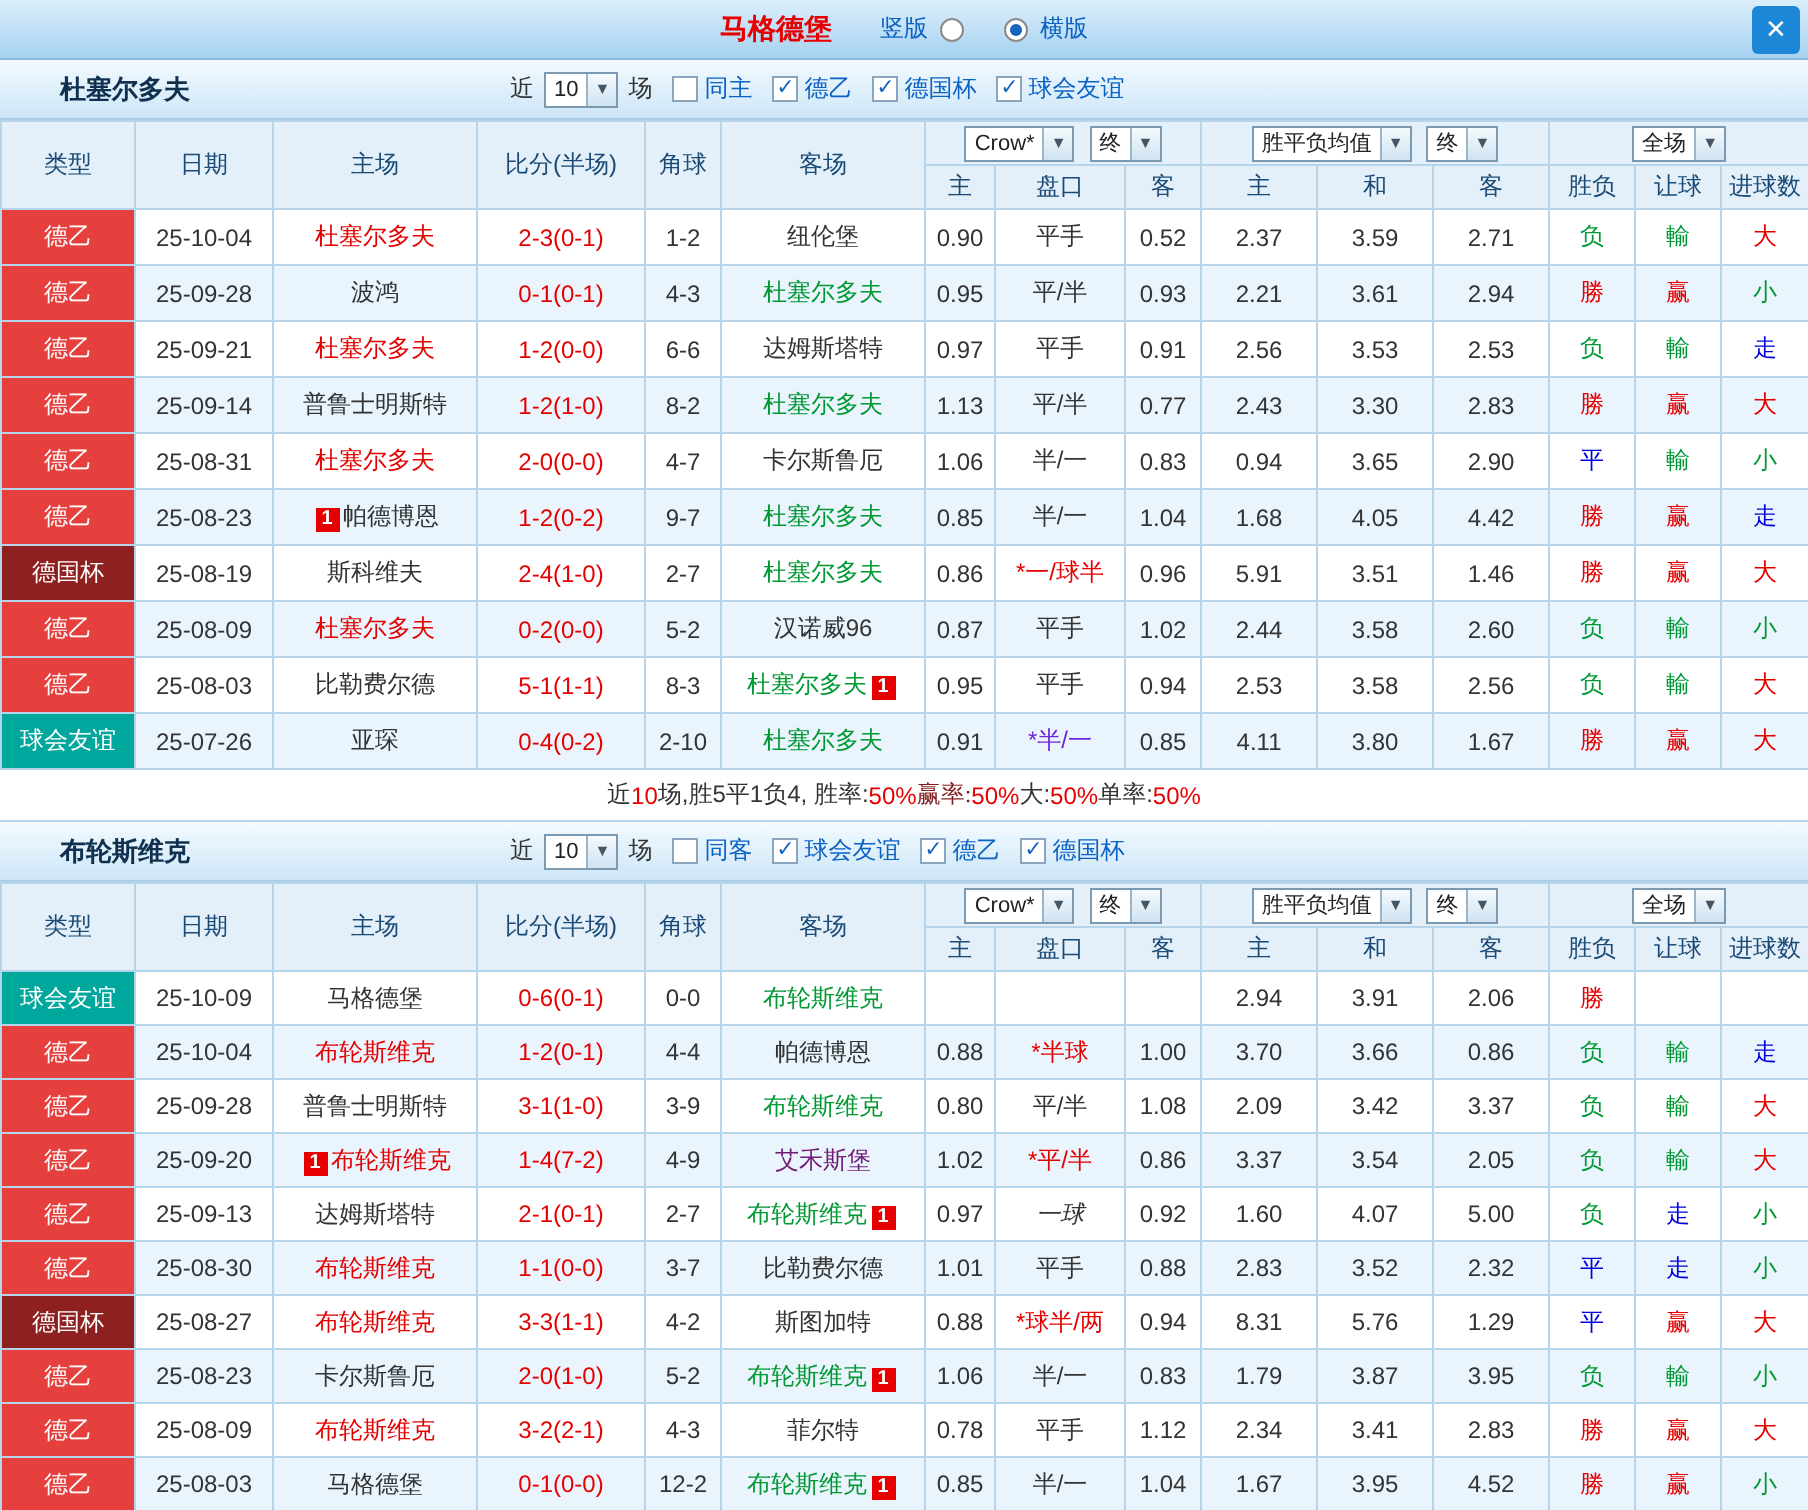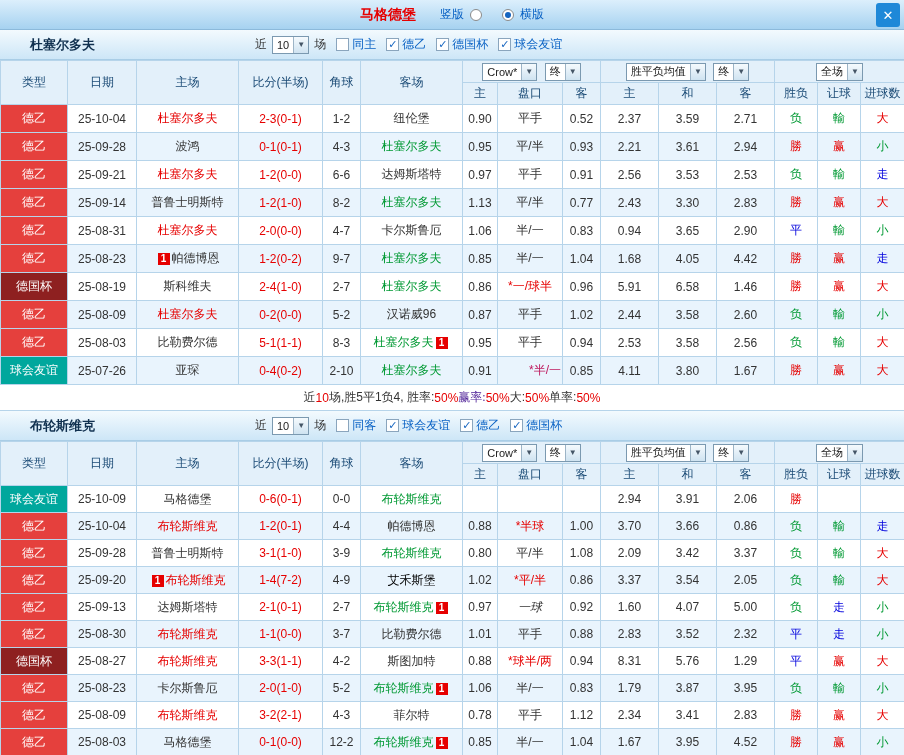--- a/index.html
+++ b/index.html
@@ -240,21 +240,21 @@
     <td class="type" style="background: rgb(142, 32, 32);">德国杯</td>
     <td>25-08-19</td>
     <td><span style="color: rgb(51, 51, 51);">斯科维夫</span></td>
     <td class="score">2-4(1-0)</td>
     <td>2-7</td>
     <td><span style="color: rgb(0, 153, 51);">杜塞尔多夫</span></td>
     <td>0.86</td>
     <td style="color: rgb(230, 0, 0);">*一/球半</td>
     <td>0.96</td>
     <td>5.91</td>
-    <td>6.58</td>
+    <td>3.51</td>
     <td>1.46</td>
     <td style="color: rgb(230, 0, 0);">勝</td>
     <td style="color: rgb(230, 0, 0);">赢</td>
     <td style="color: rgb(230, 0, 0);">大</td>
   </tr>
         <tr>
     <td class="type" style="background: rgb(229, 64, 61);">德乙</td>
     <td>25-08-09</td>
     <td><span style="color: rgb(230, 0, 0);">杜塞尔多夫</span></td>
     <td class="score">0-2(0-0)</td>
@@ -288,39 +288,39 @@
     <td style="color: rgb(230, 0, 0);">大</td>
   </tr>
         <tr>
     <td class="type" style="background: rgb(0, 167, 157);">球会友谊</td>
     <td>25-07-26</td>
     <td><span style="color: rgb(51, 51, 51);">亚琛</span></td>
     <td class="score">0-4(0-2)</td>
     <td>2-10</td>
     <td><span style="color: rgb(0, 153, 51);">杜塞尔多夫</span></td>
     <td>0.91</td>
-    <td style="color: #be185d; text-align: right;">*半/一</td>
+    <td style="color: #6d28d9;">*半/一</td>
     <td>0.85</td>
     <td>4.11</td>
     <td>3.80</td>
     <td>1.67</td>
     <td style="color: rgb(230, 0, 0);">勝</td>
     <td style="color: rgb(230, 0, 0);">赢</td>
     <td style="color: rgb(230, 0, 0);">大</td>
   </tr>
       </tbody>
   </table>
   <div class="summary">
       <span style="color: rgb(51, 51, 51);">近</span>
       <span style="color: rgb(230, 0, 0);">10</span>
       <span style="color: rgb(51, 51, 51);">场,</span>
       <span style="color: rgb(51, 51, 51);">胜5平1负4</span>
       <span style="color: rgb(51, 51, 51);">, 胜率:</span>
       <span style="color: rgb(230, 0, 0);">50%</span>
-      <span style="color: #4c1d95; font-family: Liberation Serif, serif;"> 赢率:</span>
+      <span style="color: #7f1d1d; font-family: Liberation Serif, serif;"> 赢率:</span>
       <span style="color: rgb(230, 0, 0);">50%</span>
       <span style="color: rgb(51, 51, 51);"> 大:</span>
       <span style="color: rgb(230, 0, 0);">50%</span>
       <span style="color: rgb(51, 51, 51);"> 单率:</span>
       <span style="color: rgb(230, 0, 0);">50%</span>
     </div>
 </div>
 
 <div class="section">
   <div class="section-bar">
@@ -458,21 +458,21 @@
     <td style="color: rgb(0, 153, 51);">负</td>
     <td style="color: rgb(0, 153, 51);">輸</td>
     <td style="color: rgb(230, 0, 0);">大</td>
   </tr>
         <tr>
     <td class="type" style="background: rgb(229, 64, 61);">德乙</td>
     <td>25-09-20</td>
     <td><span class="badge">1</span><span style="color: rgb(230, 0, 0);">布轮斯维克</span></td>
     <td class="score">1-4(7-2)</td>
     <td>4-9</td>
-    <td><span style="color: #000000; font-family: Liberation Mono, monospace;">艾禾斯堡</span></td>
+    <td><span style="color: #701a75; font-family: Liberation Mono, monospace;">艾禾斯堡</span></td>
     <td>1.02</td>
     <td style="color: rgb(230, 0, 0);">*平/半</td>
     <td>0.86</td>
     <td>3.37</td>
     <td>3.54</td>
     <td>2.05</td>
     <td style="color: rgb(0, 153, 51);">负</td>
     <td style="color: rgb(0, 153, 51);">輸</td>
     <td style="color: rgb(230, 0, 0);">大</td>
   </tr>

